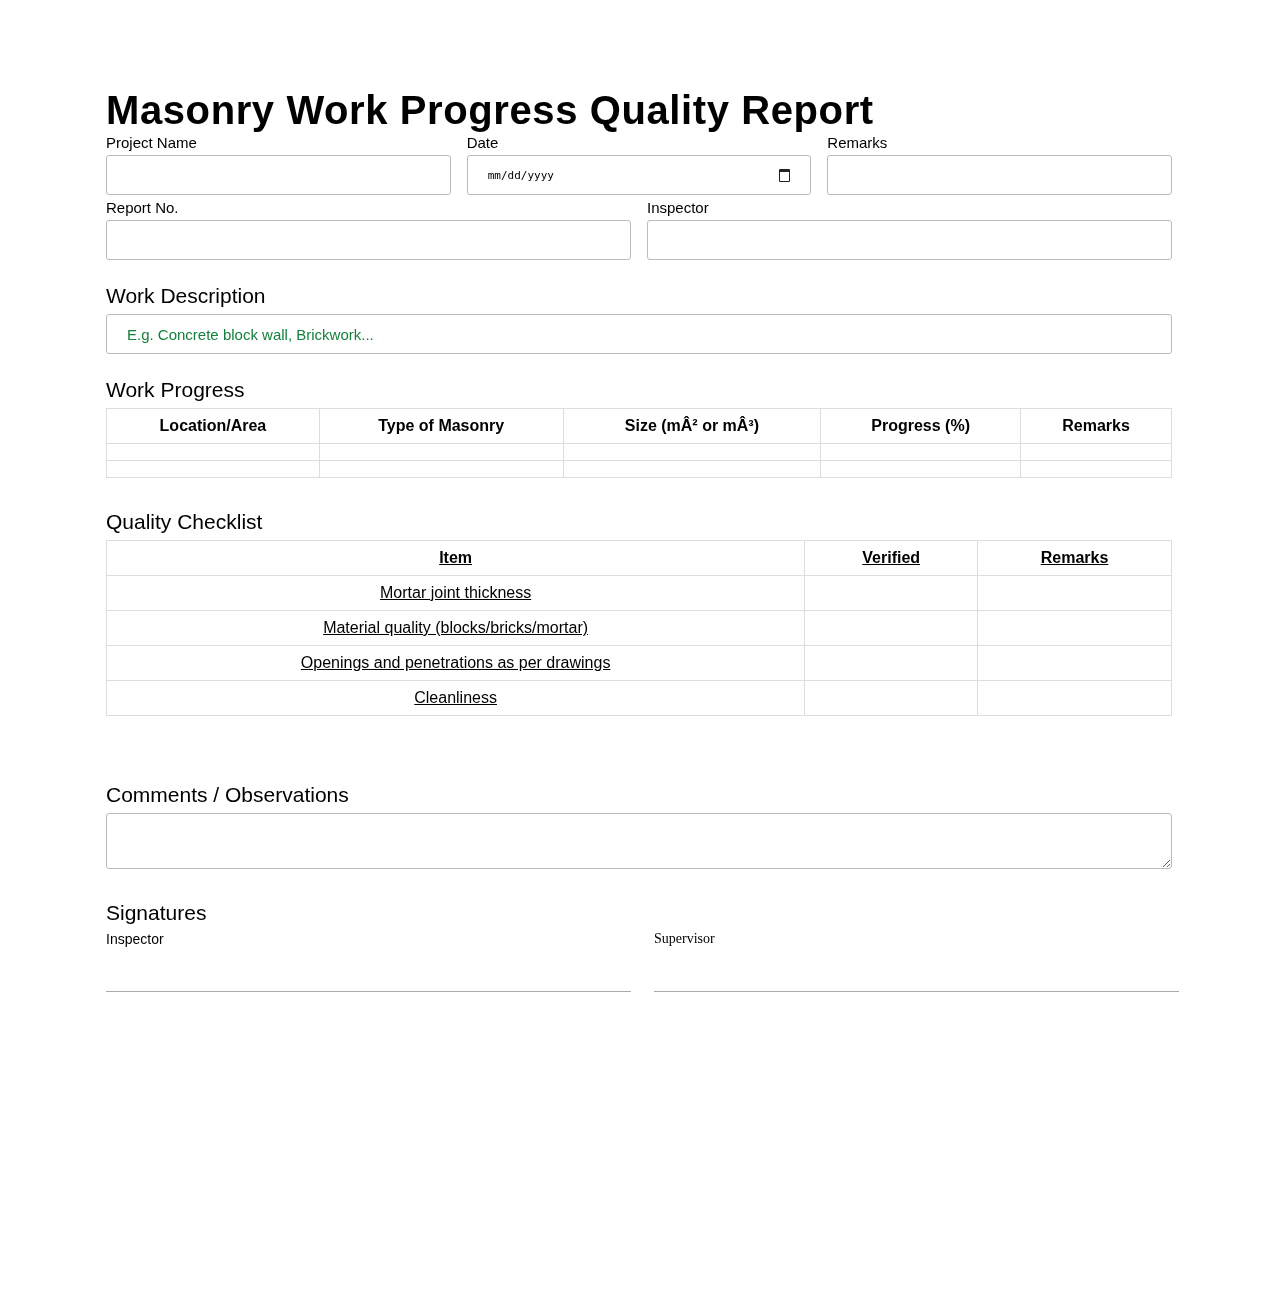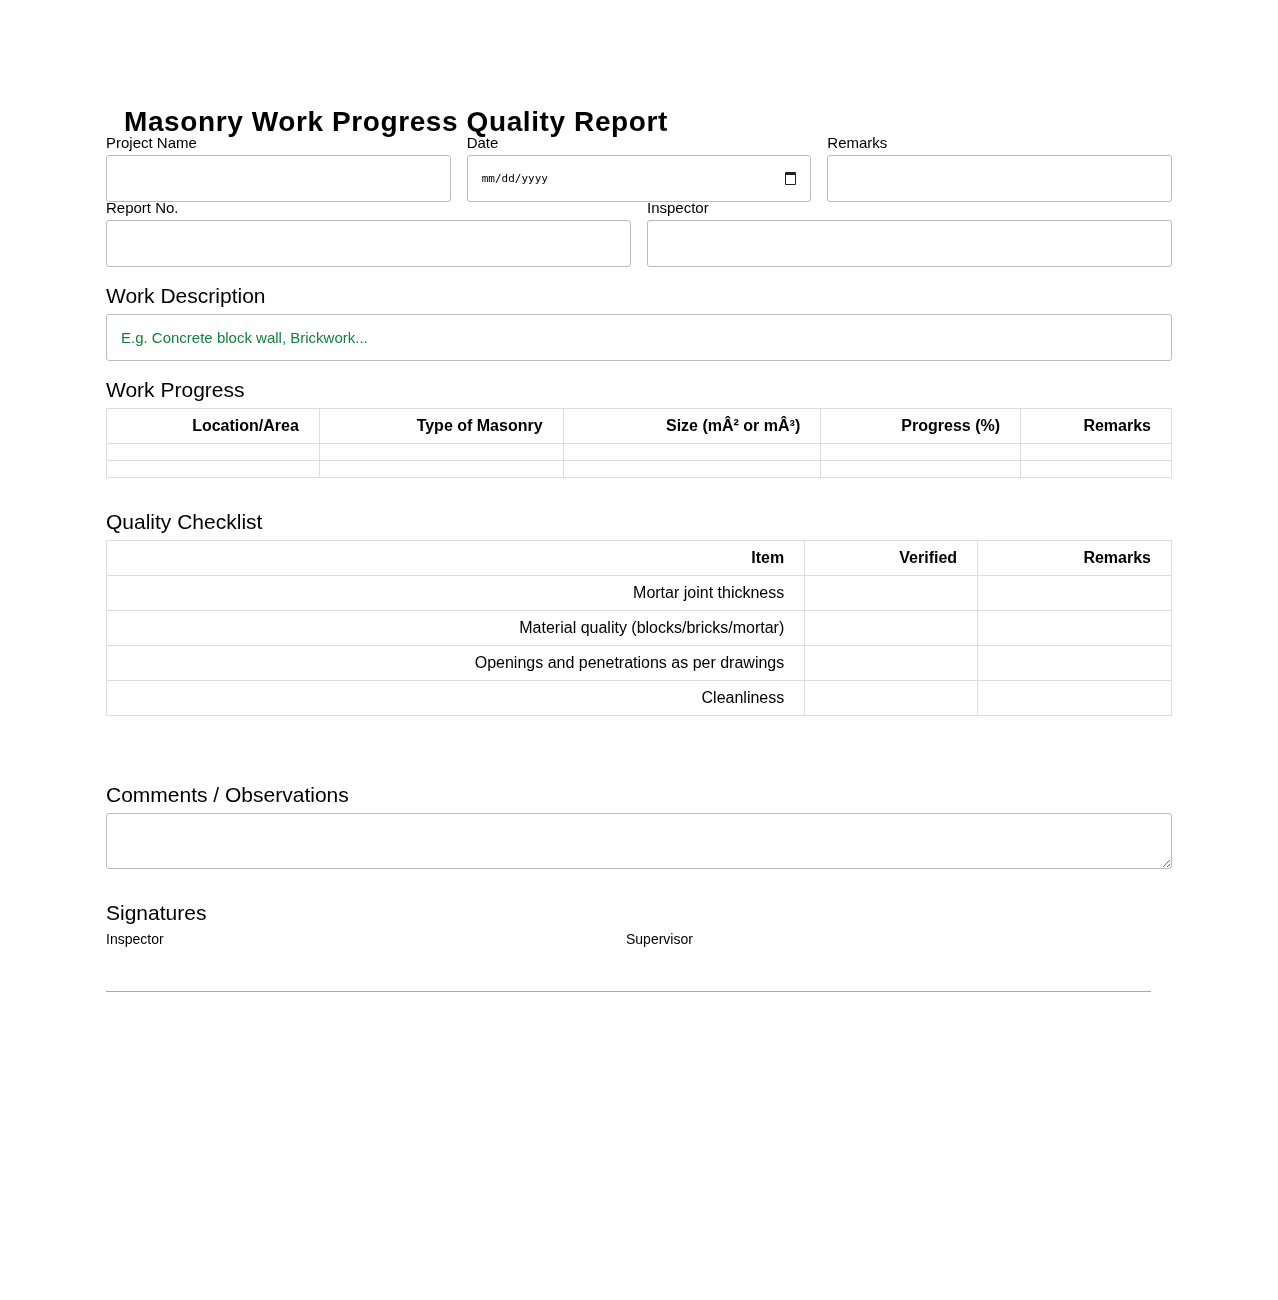--- a/index.html
+++ b/index.html
@@ -1,27 +1,27 @@
 <!DOCTYPE html>
 <html><head>
 <meta charset="utf-8">
 <style>
   html, body { margin:0; padding:0; background:#fff; }
   body { font-family: "Liberation Sans", sans-serif; color:#000; width:1278px; height:1300px; position:relative; }
   .container { position:absolute; left:106px; top:0; width:1066px; }
-  h1 { font-size:28px; font-weight:bold; margin:18px; position:absolute; top:88px; left:0; letter-spacing:0.6px; white-space:nowrap; }
+  h1 { font-size:40px; font-weight:bold; margin:0; position:absolute; top:88px; left:0; letter-spacing:0.6px; white-space:nowrap; }
   .row { position:absolute; left:0; width:1066px; display:flex; gap:16px;justify-content:center; }
   .field { flex:1; display:flex; flex-direction:column; }
   .field label { font-size:15px; margin-bottom:4px; height:17px; line-height:17px; }
-  .input { box-sizing:border-box; height:47px; border:1px solid #bbb; border-radius:3px; background:#fff; font-size:15px; padding:0 14px; font-family: "Liberation Sans", sans-serif; display:flex; align-items:center; }
+  .input { box-sizing:border-box; height:40px; border:1px solid #bbb; border-radius:3px; background:#fff; font-size:15px; padding:0 20px; font-family: "Liberation Sans", sans-serif; display:flex; align-items:center; }
   .date-input { font-family:"DejaVu Sans Mono", monospace; font-size:11px; justify-content:space-between; color:#000; }
   .cal { width:9px; height:9px; border:1.5px solid #222; border-top-width:3px; border-radius:1px; }
   h2 { font-size:21px; font-weight:normal; margin:0; position:absolute; left:0; }
   table { border-collapse:collapse; position:absolute; left:0; width:1066px; font-size:16px; }
-  th, td { border:1px solid #ddd; text-align:right; padding:0 20px; }
+  th, td { border:1px solid #ddd; text-align:center; padding:0 20px; }
   th { font-weight:bold; height:34px; }
   .wp td { height:16px; }
   .qc td { height:34px; }
   .placeholder { color:#15803d; }
   textarea { position:absolute; box-sizing:border-box; border:1px solid #bbb; border-radius:3px; resize:vertical; }
   .sig { position:absolute; display:flex; flex-direction:column; }
   .sig label { font-size:14px; }
   .sig .line { border-bottom:1.5px solid #aaa; margin-top:44px; }
 </style>
 </head>
@@ -92,21 +92,21 @@
       <td></td>
       <td></td>
       <td></td>
       <td></td>
       <td></td>
     </tr>
   </tbody>
     </table>
 
   <h2 style="top:510px;">Quality Checklist</h2>
-  <table class="qc" style="top:540px;">
+  <table class="qc" style="top:540px;text-decoration:underline;">
     <colgroup>
         <col style="width:699px">
         <col style="width:173px">
         <col style="width:194px">
       </colgroup>
     <tbody>
         <tr>
       <th>Item</th>
       <th>Verified</th>
       <th>Remarks</th>
@@ -135,17 +135,17 @@
     </table>
 
   <h2 style="top:783px;">Comments / Observations</h2>
   <textarea style="top: 813px; left: 0px; width: 1066px; height: 56px;"></textarea>
 
   <h2 style="top:901px;">Signatures</h2>
   <div class="sig" style="top:931px; left:0; width:525px;">
     <label>Inspector</label>
     <div class="line"></div>
   </div>
-  <div class="sig" style="top:931px; left:520px; width:525px;">
+  <div class="sig" style="top:931px; left:548px; width:525px;font-family:Liberation Serif, serif;">
     <label>Supervisor</label>
     <div class="line"></div>
   </div>
 </div>
 
 </body></html>

